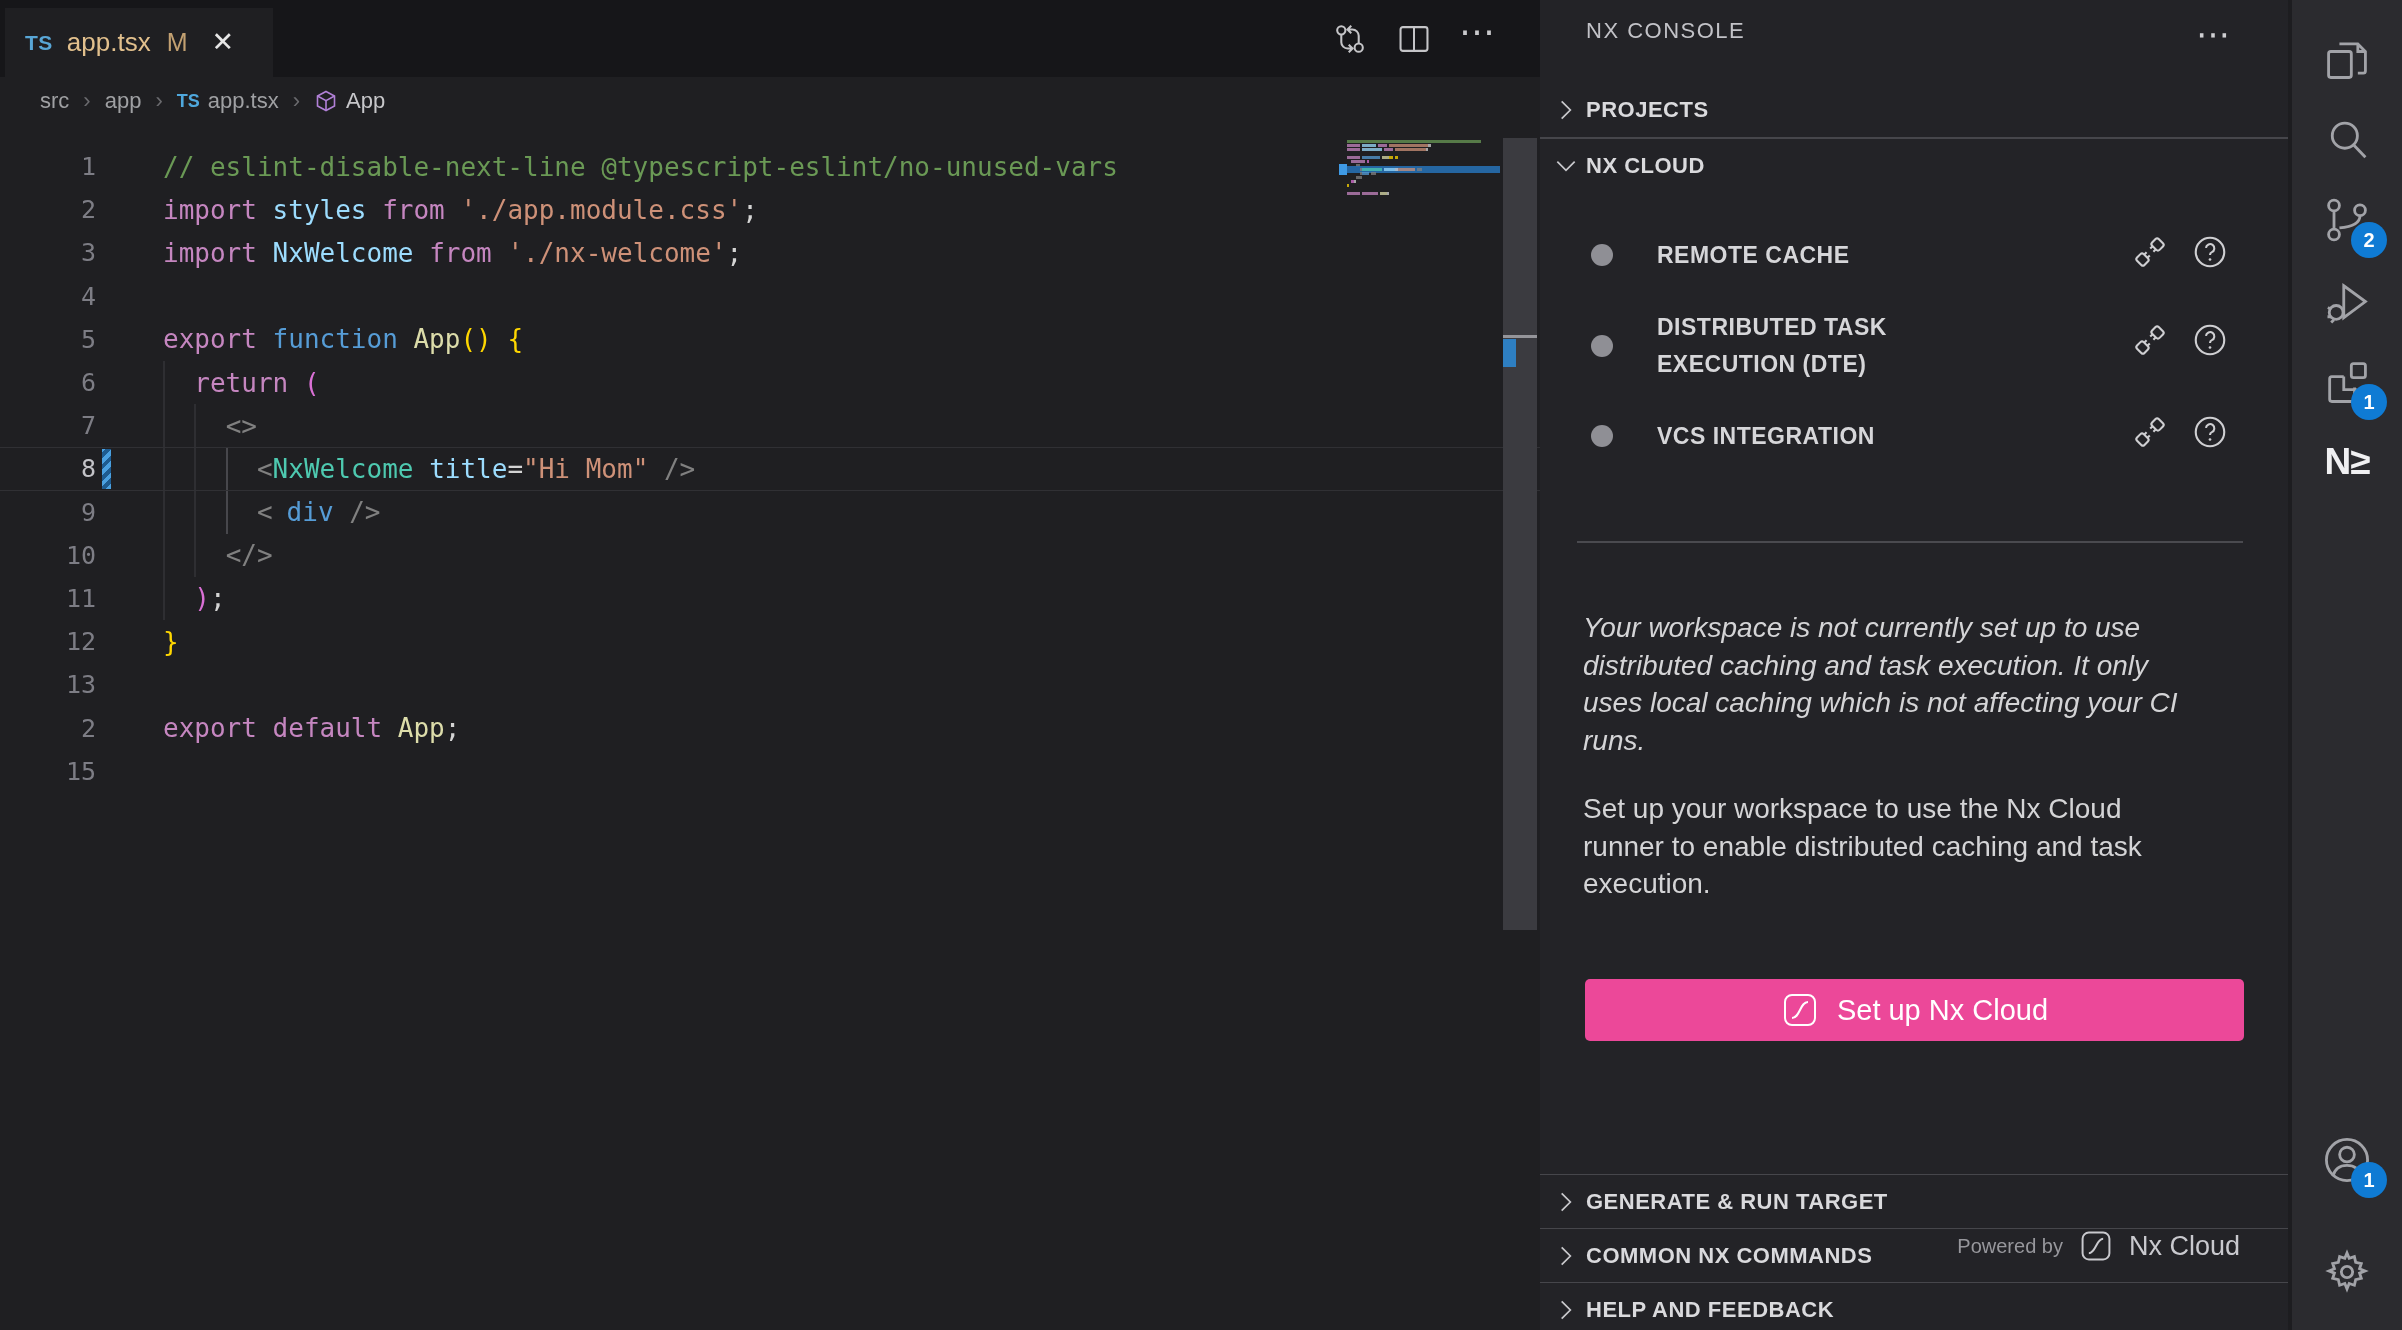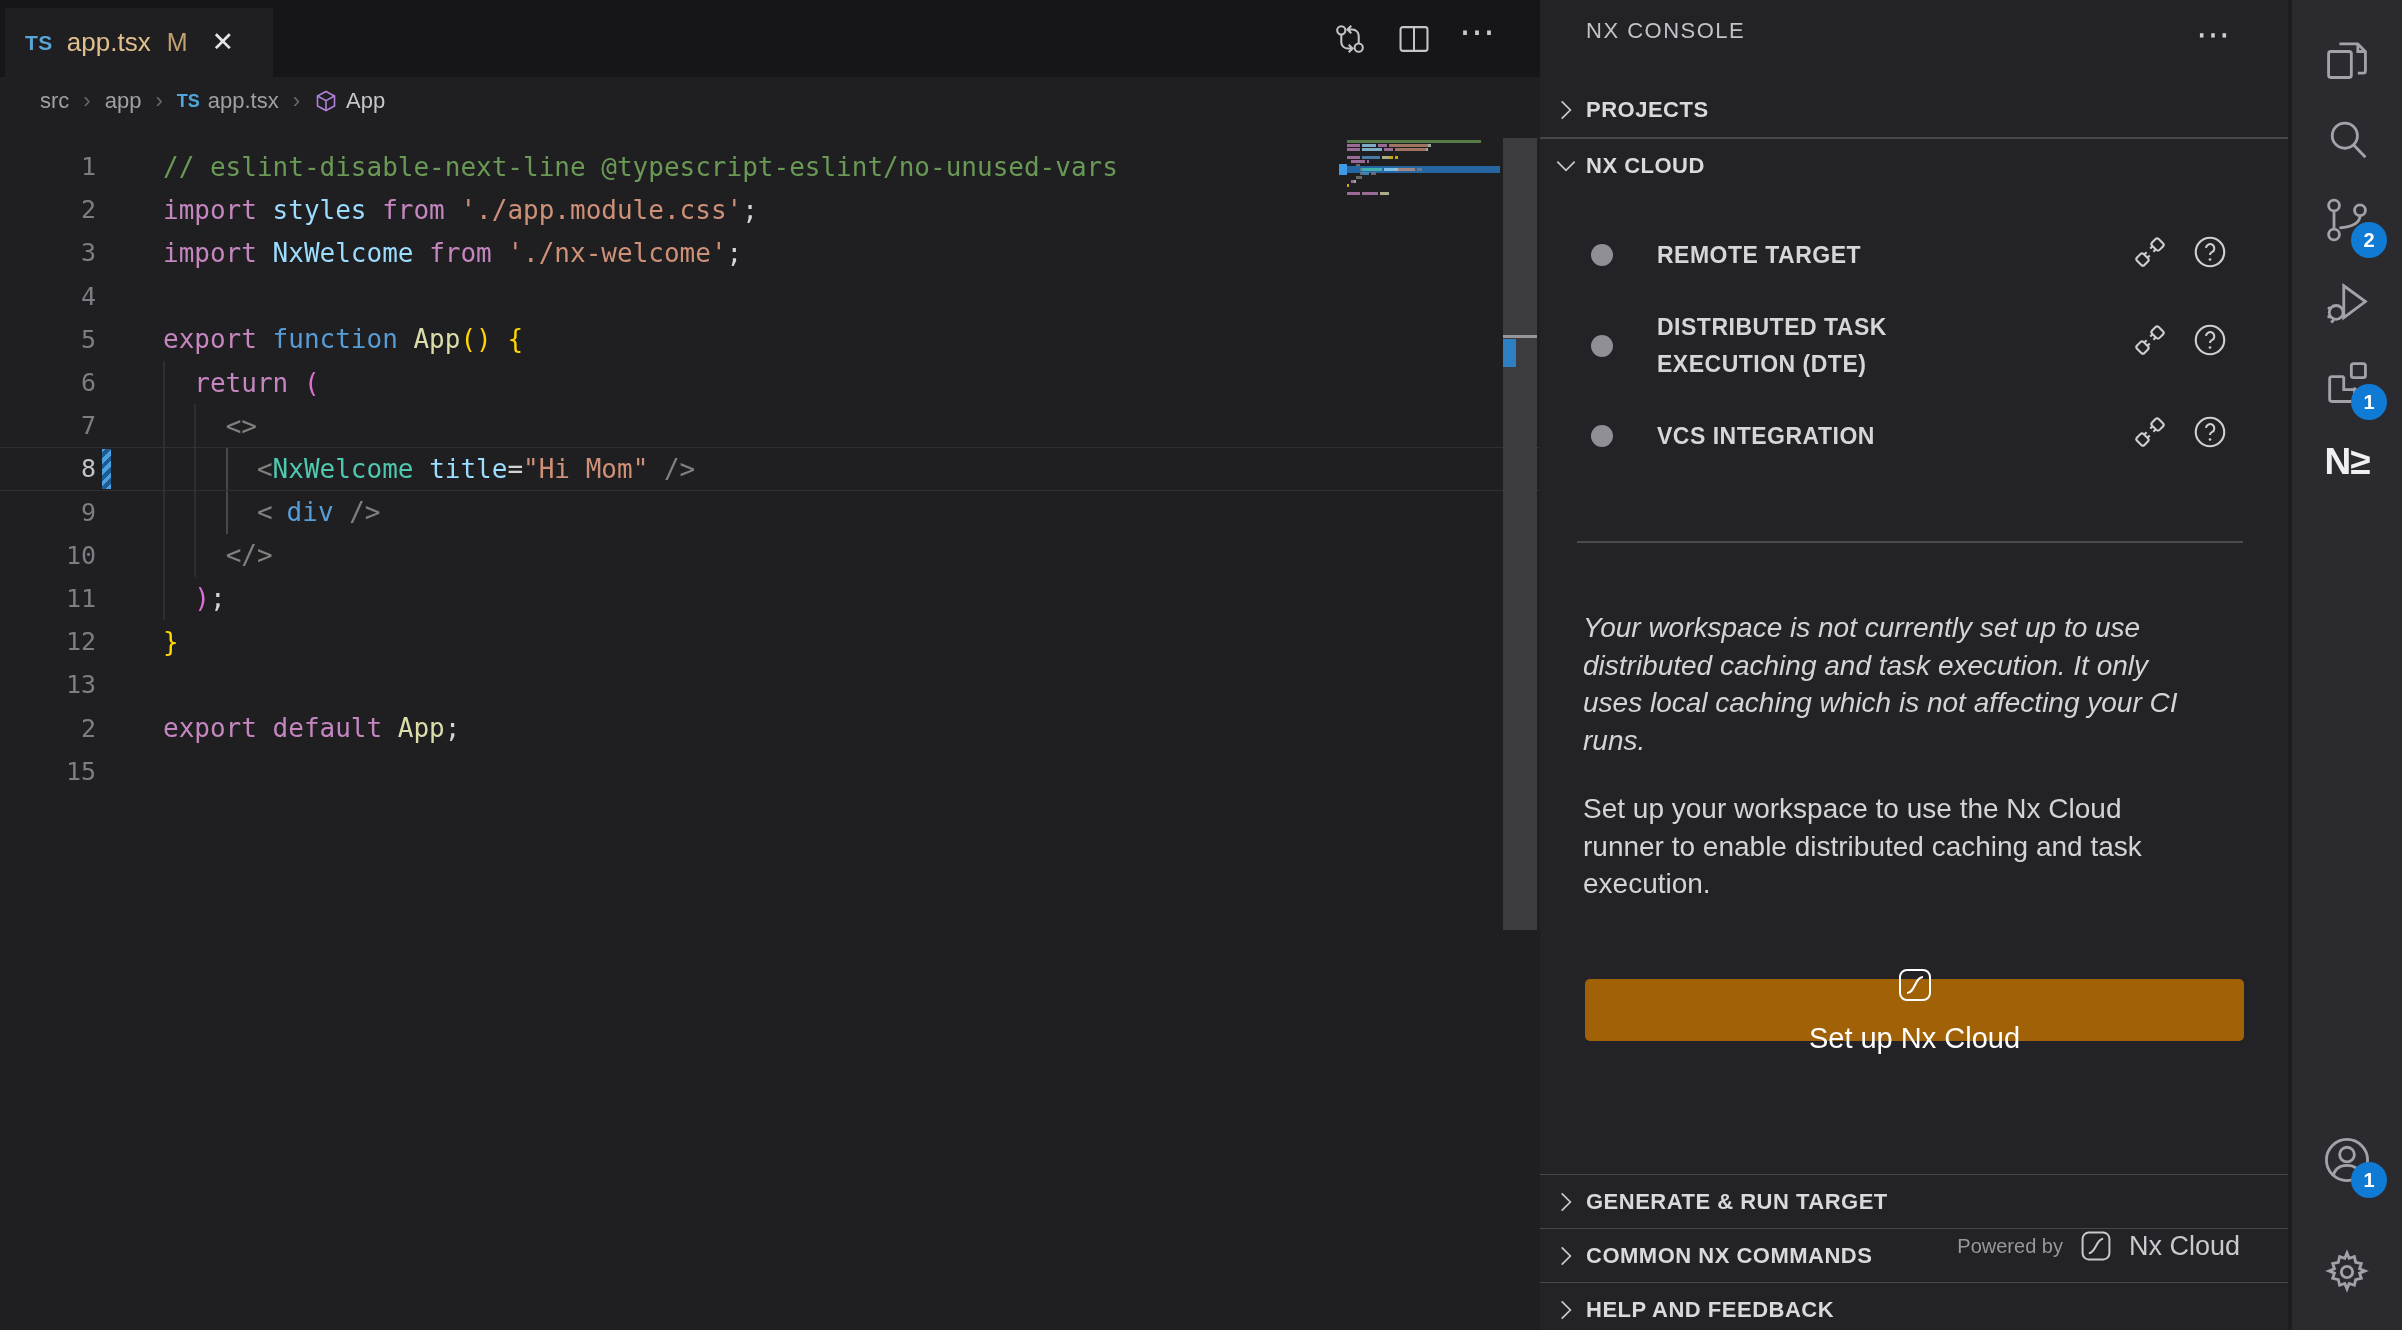--- a/index.html
+++ b/index.html
@@ -62,23 +62,23 @@
   .divider { left:0; right:0; height:1.5px; background:#46464b; }
   .divider.inset { left:37px; right:45px; background:#4a4a4f; }
 
   .bullet { width:22px; height:22px; border-radius:50%; background:#8f8f95; }
   .feat-title { font-size:23px; font-weight:700; letter-spacing:.5px; color:#d6d6d9; line-height:37px; }
   .feat-ico { width:36px; height:36px; color:#cfcfd2; cursor:pointer; }
   .feat-ico svg { width:100%; height:100%; stroke:currentColor; fill:none; stroke-width:1.4; }
 
   .para { left:43px; width:622px; font-size:28px; line-height:37.5px; color:#d4d4d6; }
 
-  .setup-btn { left:45px; top:979px; width:659px; height:62px; background:#a16207; border:none;
+  .setup-btn { left:45px; top:979px; width:659px; height:62px; background:#ec4899; border:none;
       border-radius:5px; color:#ffffff; font-size:29px; font-family:"Liberation Sans",sans-serif;
-      display:flex; align-items:center; justify-content:center; gap:18px; cursor:pointer;flex-direction:column; }
+      display:flex; align-items:center; justify-content:center; gap:18px; cursor:pointer; }
   .nxcloud-ico { width:38px; height:38px; }
   .nxcloud-ico svg { width:100%; height:100%; stroke:currentColor; fill:none; stroke-width:2; }
 
   .powered { right:48px; top:1226px; height:40px; display:flex; align-items:center; gap:16px; }
   .powered .pb-label { font-size:20px; color:#97979c; }
   .powered .pb-ico { width:34px; height:34px; color:#c9c9ce; }
   .powered .pb-ico svg { width:100%; height:100%; stroke:currentColor; fill:none; stroke-width:2.2; }
   .powered .pb-brand { font-size:27px; color:#c9c9ce; }
 
   .accordions { left:0; right:0; top:1174px; }
@@ -322,21 +322,21 @@
     <div class="p-abs divider" style="top:137px;"></div>
     <div class="p-abs sec-row" style="top:138px;">
       <span class="chev">
         <svg viewBox="0 0 24 24">
             <polyline points="4,8 12,16 20,8"></polyline>
           </svg></span>
       <span class="sec-label">NX CLOUD</span>
     </div>
 
     <div class="p-abs bullet" style="left:51px; top:244px;"></div>
-    <div class="p-abs feat-title" style="left:117px; top:237px;">REMOTE TARGET</div>
+    <div class="p-abs feat-title" style="left:117px; top:237px;">REMOTE CACHE</div>
     <span class="p-abs feat-ico" style="left:592px; top:234px;">
       <svg viewBox="0 0 24 24">
           <g transform="rotate(45 12 12)">
             <rect x="8.5" y="1.8" width="7" height="6.2" rx="1.5"></rect>
             <path d="M10.5 8 v2.3 M13.5 8 v2.3"></path>
             <rect x="8.5" y="16" width="7" height="6.2" rx="1.5"></rect>
             <path d="M10.5 16 v-2.3 M13.5 16 v-2.3"></path>
           </g>
         </svg></span>
     <span class="p-abs feat-ico" style="left:652px; top:234px;">

